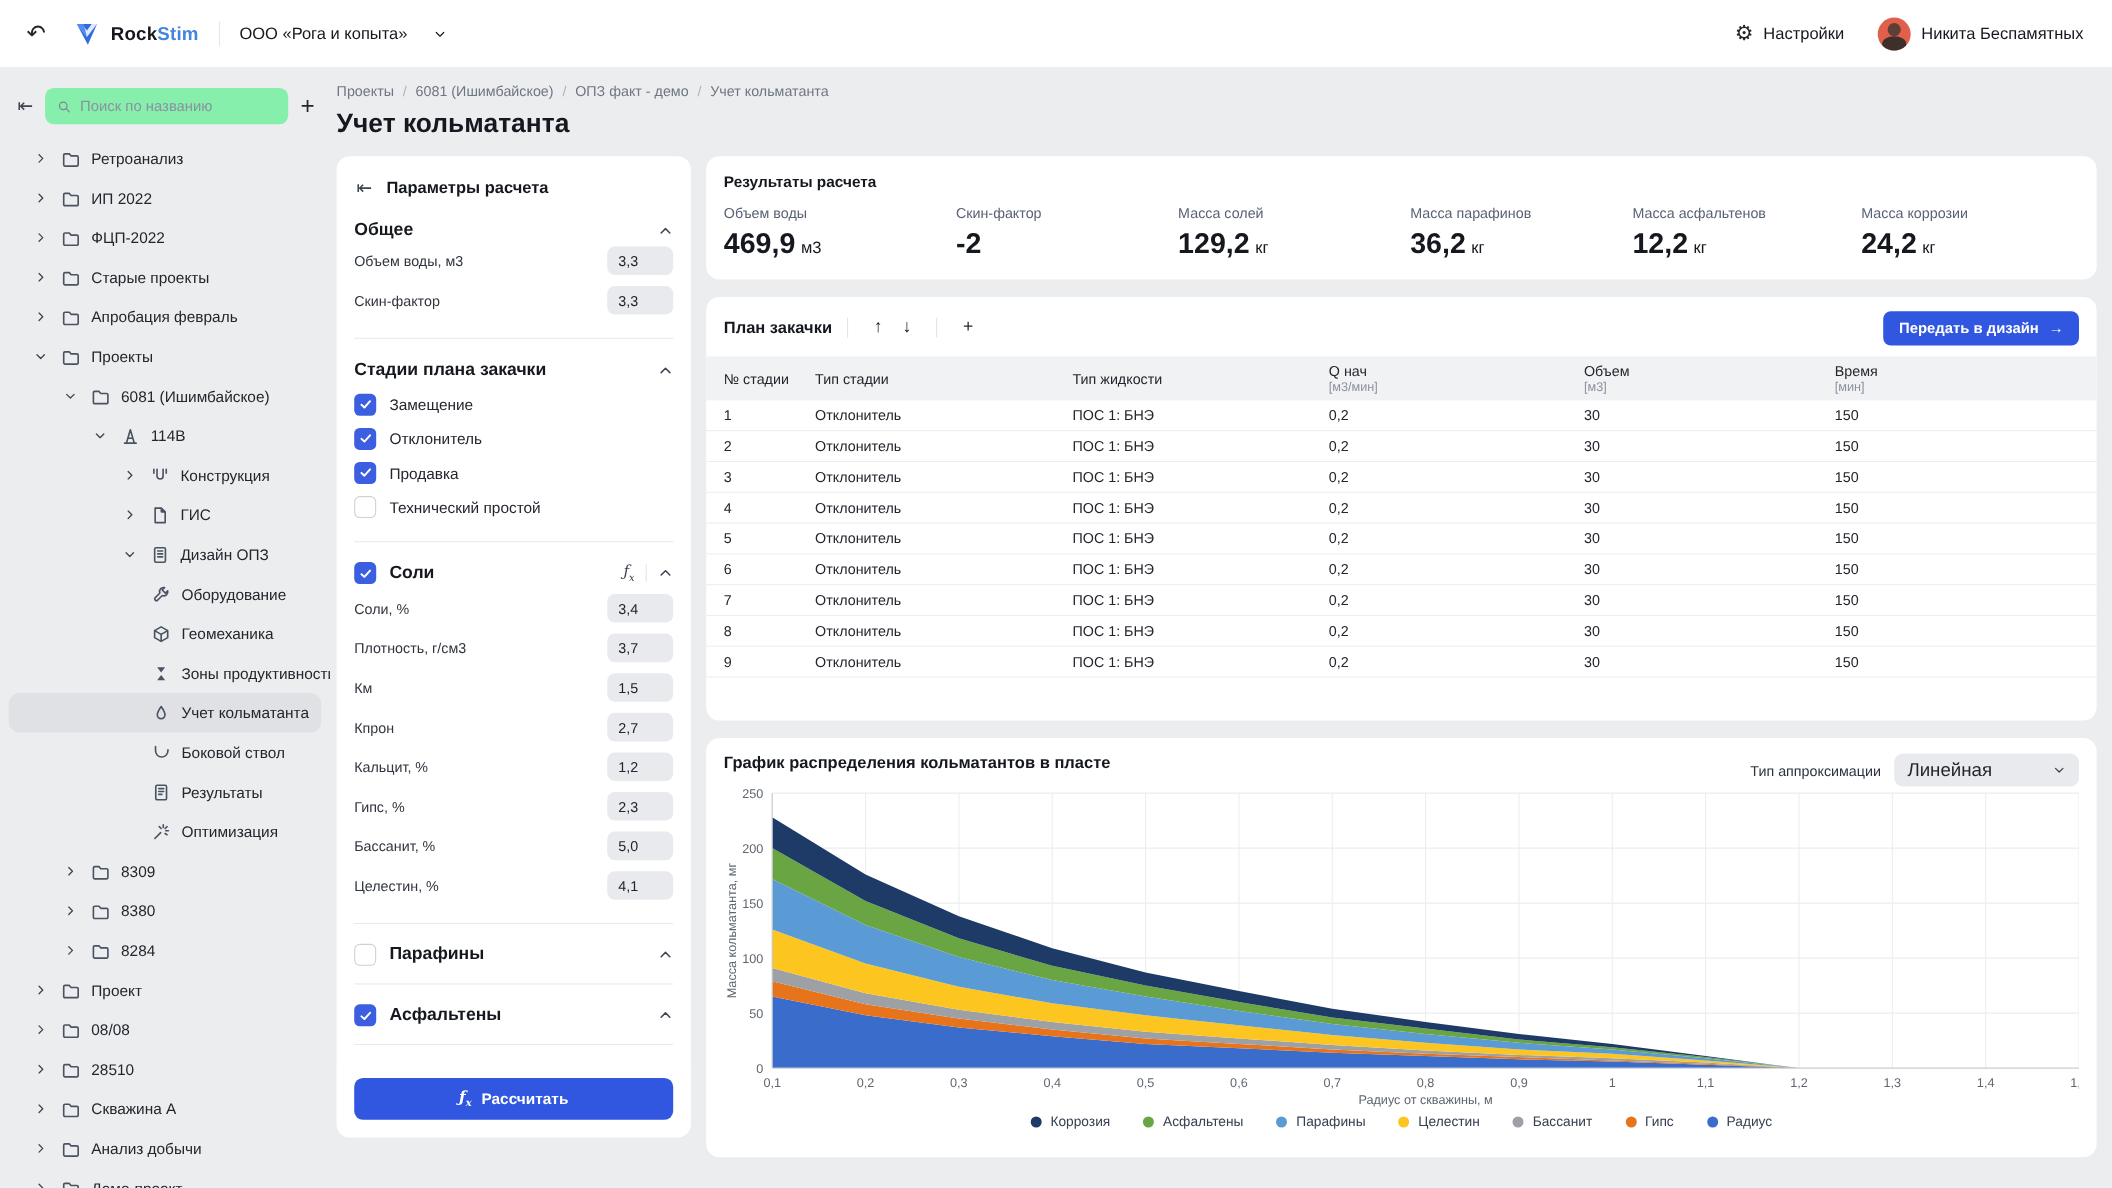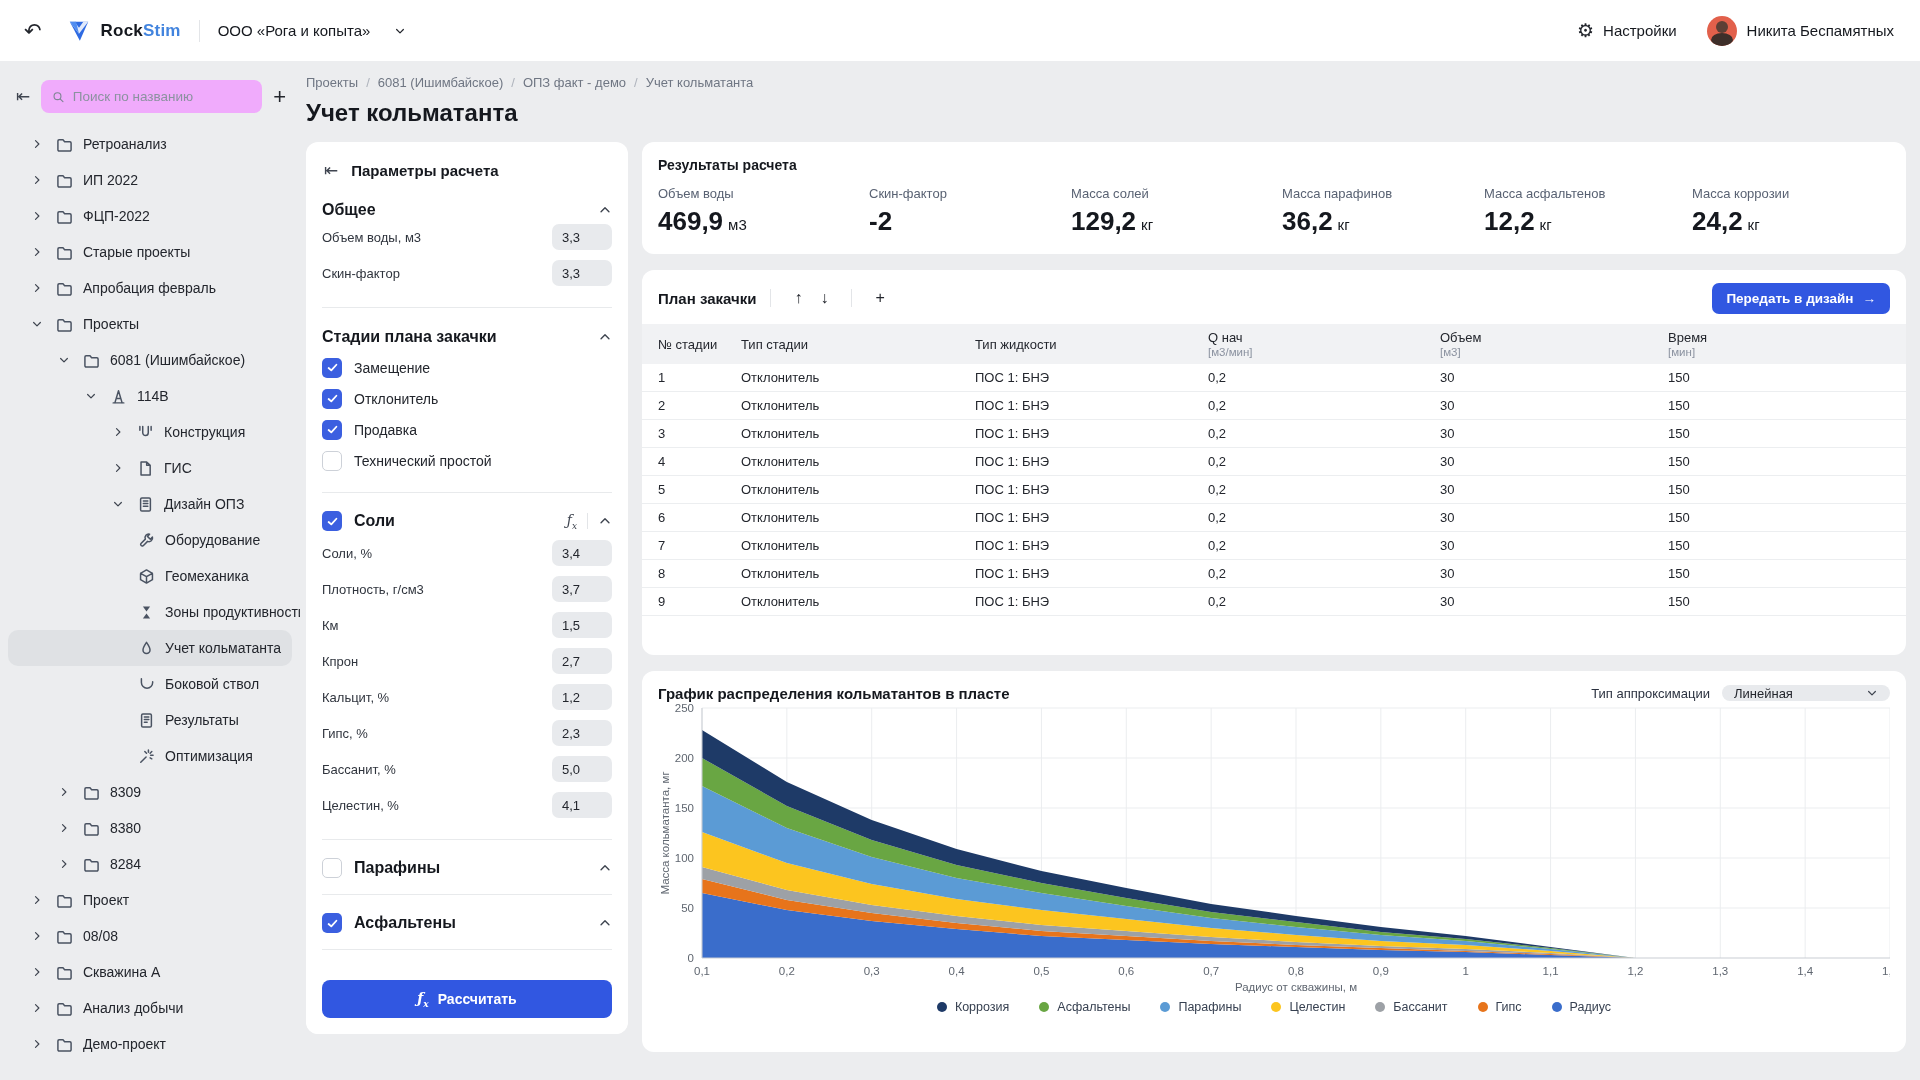--- a/index.html
+++ b/index.html
@@ -22,21 +22,21 @@
   .avatar { width:30px; height:30px; border-radius:50%; background:#e2604b; position:relative; overflow:hidden; }
   .avatar::before { content:""; position:absolute; left:9px; top:5px; width:12px; height:12px; border-radius:50%; background:#5d3f35; }
   .avatar::after { content:""; position:absolute; left:4px; top:17px; width:22px; height:14px; border-radius:50%; background:#3e2f2a; }
 
   .app-body { display:flex; height:1019px; }
 
   
   .sidebar { width:300px; flex:0 0 300px; padding-top:19px; }
   .sidebar-top { display:flex; align-items:center; padding:0 14px 0 16px; gap:11px; }
   .collapse-btn { font-size:17px; color:#3f4550; cursor:pointer; line-height:1; }
-  .search { flex:1; height:33px; background:#f0abfc; border-radius:8px; display:flex; align-items:center; gap:8px; padding:0 11px; }
+  .search { flex:1; height:33px; background:#86efac; border-radius:8px; display:flex; align-items:center; gap:8px; padding:0 11px; }
   .search input { border:none; outline:none; background:transparent; font-size:13.5px; color:#30353e; width:100%; font-family:inherit; }
   .search input::placeholder { color:#8b92a0; }
   .plus-btn { font-size:22px; color:#23262d; cursor:pointer; line-height:1; font-weight:300; }
   .tree { margin-top:13px; overflow:hidden; height:calc(100% - 46px); }
   .tree-item { height:36px; display:flex; align-items:center; font-size:14px; color:#23262d; margin:0 8px; border-radius:10px; cursor:pointer; }
   .tree-item.selected { background:#dfe1e4; }
   .tchev { width:16px; display:flex; justify-content:center; margin-right:10px; flex:0 0 16px; }
   .ticon { width:19px; display:flex; justify-content:center; margin-right:9px; flex:0 0 19px; }
   .ticon svg, .tchev svg { display:block; }
   .tlabel { white-space:nowrap; }
@@ -96,21 +96,21 @@
   .thead { display:grid; grid-template-columns:83px 234px 233px 232px 228px 1fr; background:#f1f2f4; margin-top:10px; padding:6px 16px; min-height:36px; align-items:center; }
   .th .tl { font-size:13px; color:#23262d; }
   .th .tu { font-size:11.5px; color:#8b92a0; margin-top:1px; }
   .trow { display:grid; grid-template-columns:83px 234px 233px 232px 228px 1fr; height:28px; align-items:center; padding:0 16px; border-bottom:1px solid #eceef0; font-size:13px; color:#23262d; }
 
   .chart-card { height:381px; padding:14px 16px 10px; }
   .chart-head { display:flex; align-items:flex-start; }
   .chart-title { font-size:15px; font-weight:700; color:#15181e; }
   .approx { margin-left:auto; display:flex; align-items:center; gap:12px; }
   .approx-label { font-size:13px; color:#2b3240; }
-  .select { width:168px; height:16px; background:#e8eaed; border-radius:8px; display:flex; align-items:center; justify-content:space-between; padding:0 12px; font-size:13px; color:#23262d; cursor:pointer; }
+  .select { width:168px; height:30px; background:#e8eaed; border-radius:8px; display:flex; align-items:center; justify-content:space-between; padding:0 12px; font-size:17px; color:#23262d; cursor:pointer; }
   .chart-area svg { display:block; }
   .tick { font-size:11.5px; fill:#5f6670; font-family:"Liberation Sans", sans-serif; }
   .axis-title { font-size:11.5px; fill:#5f6670; font-family:"Liberation Sans", sans-serif; }
   .legend { display:flex; justify-content:center; gap:30px; margin-top:2px; }
   .legend-item { display:flex; align-items:center; gap:8px; font-size:12.5px; color:#374151; cursor:pointer; }
   .legend-dot { width:10px; height:10px; border-radius:50%; }
 </style>
 </head>
 <body>
 
@@ -418,20 +418,33 @@
             <svg width="12" height="12" viewBox="0 0 16 16">
               <path d="M6 3.5 L10.5 8 L6 12.5" stroke="#3f4550" stroke-width="1.6" fill="none" stroke-linecap="round" stroke-linejoin="round"></path>
             </svg>
           </span>
           <span class="ticon">
             <svg width="17" height="17" viewBox="0 0 16 16">
               <path d="M1.8 5.2 V13 a1.1 1.1 0 0 0 1.1 1.1 h10.2 a1.1 1.1 0 0 0 1.1-1.1 V6.5 a1.1 1.1 0 0 0-1.1-1.1 H8.1 L6.6 3.6 H2.9 a1.1 1.1 0 0 0-1.1 1.1 z" stroke="#4a5362" stroke-width="1.4" fill="none" stroke-linecap="round" stroke-linejoin="round"></path>
             </svg>
           </span>
     <span class="tlabel">08/08</span>
+        </div>
+        <div class="tree-item" style="padding-left:21px">
+    <span class="tchev">
+            <svg width="12" height="12" viewBox="0 0 16 16">
+              <path d="M6 3.5 L10.5 8 L6 12.5" stroke="#3f4550" stroke-width="1.6" fill="none" stroke-linecap="round" stroke-linejoin="round"></path>
+            </svg>
+          </span>
+          <span class="ticon">
+            <svg width="17" height="17" viewBox="0 0 16 16">
+              <path d="M1.8 5.2 V13 a1.1 1.1 0 0 0 1.1 1.1 h10.2 a1.1 1.1 0 0 0 1.1-1.1 V6.5 a1.1 1.1 0 0 0-1.1-1.1 H8.1 L6.6 3.6 H2.9 a1.1 1.1 0 0 0-1.1 1.1 z" stroke="#4a5362" stroke-width="1.4" fill="none" stroke-linecap="round" stroke-linejoin="round"></path>
+            </svg>
+          </span>
+    <span class="tlabel">28510</span>
         </div>
         <div class="tree-item" style="padding-left:21px">
     <span class="tchev">
             <svg width="12" height="12" viewBox="0 0 16 16">
               <path d="M6 3.5 L10.5 8 L6 12.5" stroke="#3f4550" stroke-width="1.6" fill="none" stroke-linecap="round" stroke-linejoin="round"></path>
             </svg>
           </span>
           <span class="ticon">
             <svg width="17" height="17" viewBox="0 0 16 16">
               <path d="M1.8 5.2 V13 a1.1 1.1 0 0 0 1.1 1.1 h10.2 a1.1 1.1 0 0 0 1.1-1.1 V6.5 a1.1 1.1 0 0 0-1.1-1.1 H8.1 L6.6 3.6 H2.9 a1.1 1.1 0 0 0-1.1 1.1 z" stroke="#4a5362" stroke-width="1.4" fill="none" stroke-linecap="round" stroke-linejoin="round"></path>

